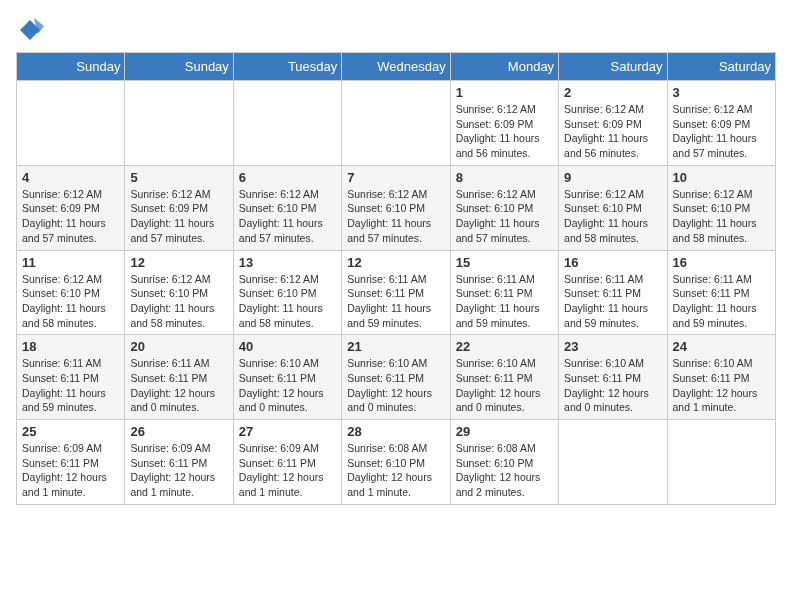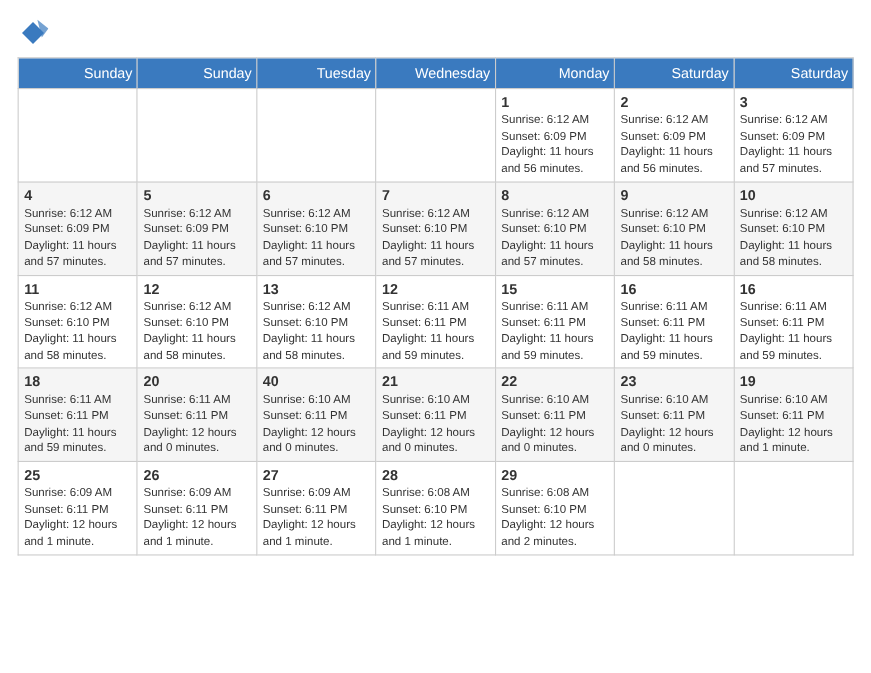--- a/index.html
+++ b/index.html
@@ -216,21 +216,21 @@
         </td>
         <td>
           <span class="day-number">22</span>
           <div class="day-info">Sunrise: 6:10 AM<br>Sunset: 6:11 PM<br>Daylight: 12 hours<br>and 0 minutes.</div>
         </td>
         <td>
           <span class="day-number">23</span>
           <div class="day-info">Sunrise: 6:10 AM<br>Sunset: 6:11 PM<br>Daylight: 12 hours<br>and 0 minutes.</div>
         </td>
         <td>
-          <span class="day-number">19</span>
+          <span class="day-number">24</span>
           <div class="day-info">Sunrise: 6:10 AM<br>Sunset: 6:11 PM<br>Daylight: 12 hours<br>and 1 minute.</div>
         </td>
       </tr>
       <tr class="row-white">
         <td>
           <span class="day-number">25</span>
           <div class="day-info">Sunrise: 6:09 AM<br>Sunset: 6:11 PM<br>Daylight: 12 hours<br>and 1 minute.</div>
         </td>
         <td>
           <span class="day-number">26</span>

